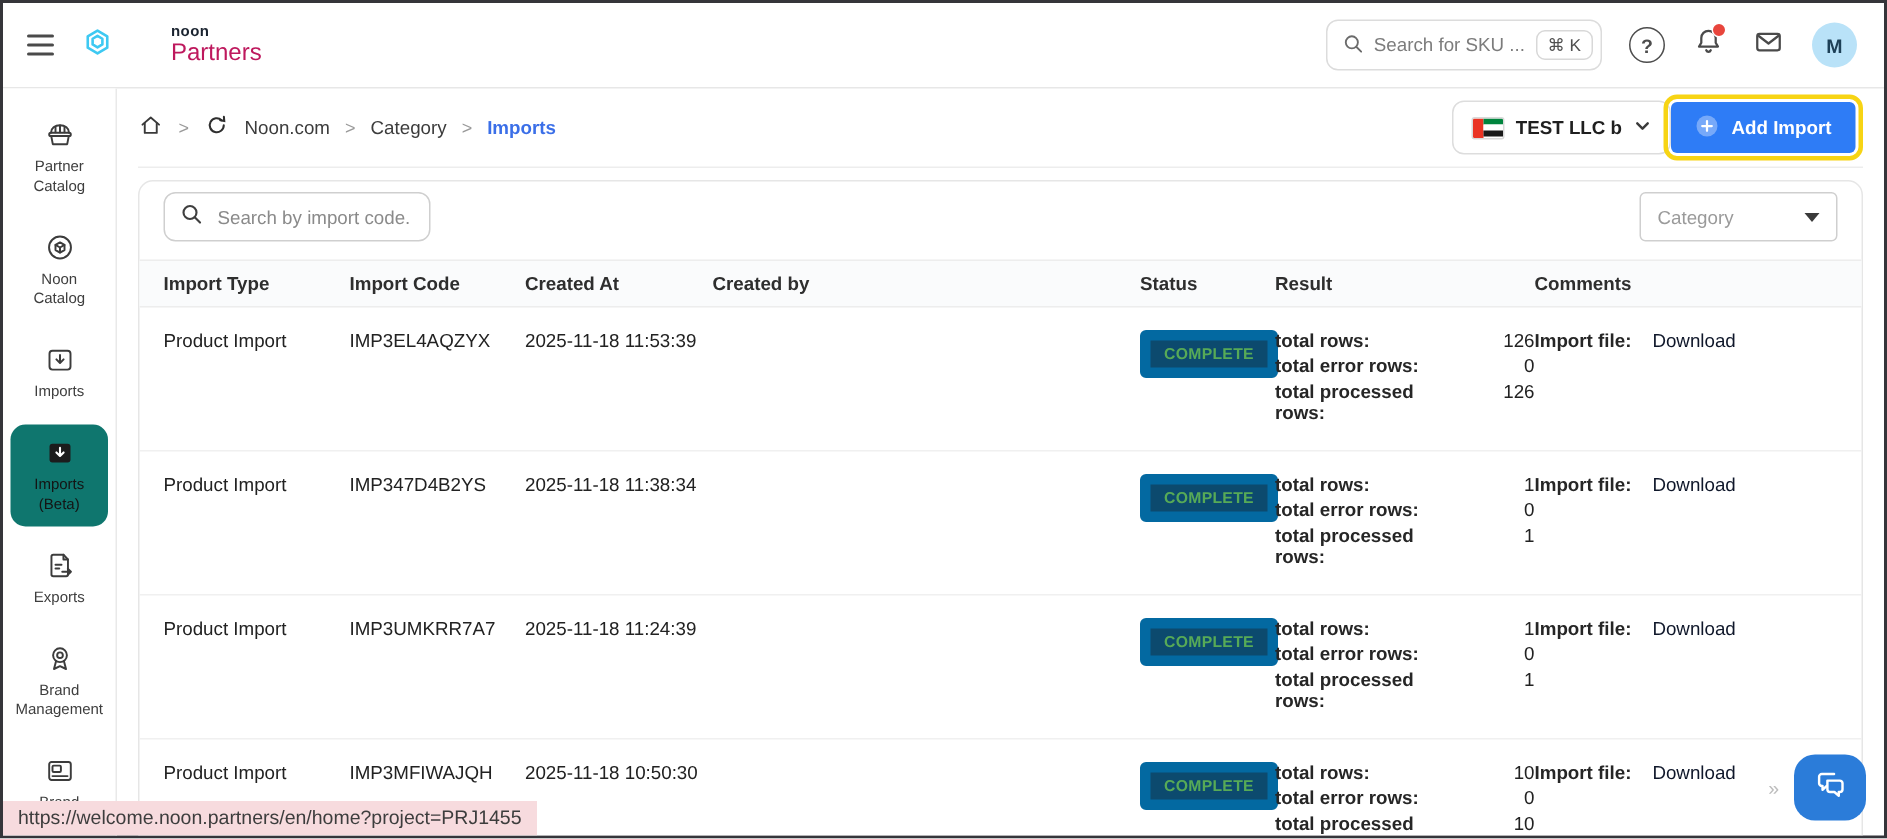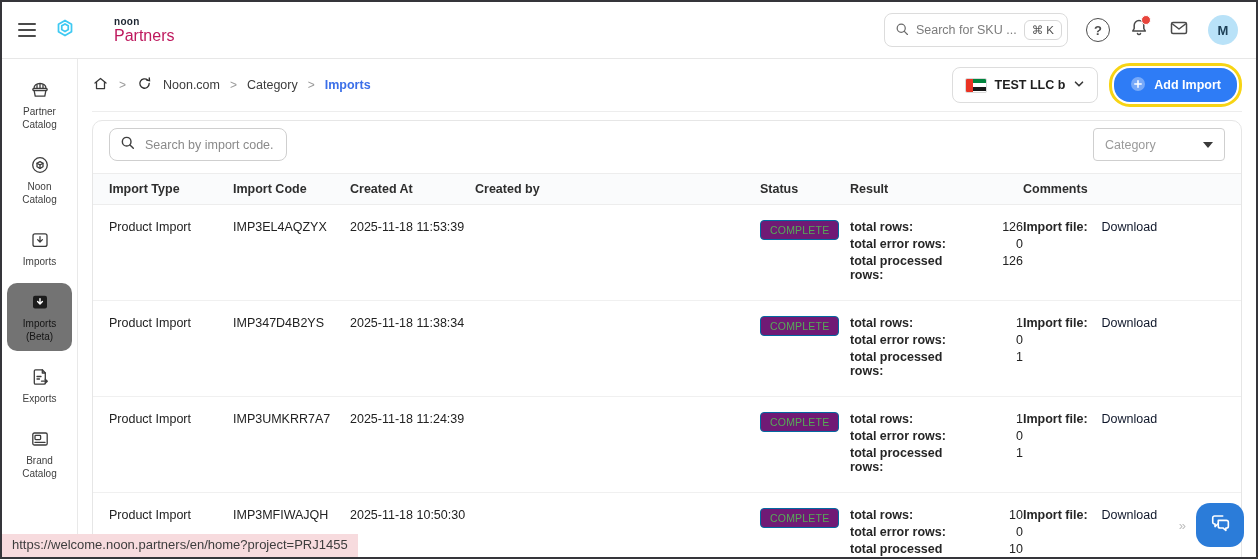--- a/index.html
+++ b/index.html
@@ -24,65 +24,65 @@
   .bell-dot{position:absolute;top:-2px;right:-1px;width:8px;height:8px;background:#e8453c;border-radius:50%;border:1.5px solid #fff;}
   .avatar{width:30px;height:30px;border-radius:50%;background:#b9e2f8;color:#1d4057;font-weight:bold;font-size:13px;
           display:flex;align-items:center;justify-content:center;cursor:pointer;}
 
   
   .body-row{display:flex;height:calc(100% - 57px);}
   .sidebar{width:76px;min-width:76px;border-right:1px solid #e9e9e9;padding:12px 5px;box-sizing:border-box;
            display:flex;flex-direction:column;gap:7px;background:#fff;}
   .sb-item{display:flex;flex-direction:column;align-items:center;gap:4px;padding:8px 2px;border-radius:10px;
            text-align:center;cursor:pointer;}
-  .sb-item.active{background:#737373;}
+  .sb-item.active{background:#0f766e;}
   .sb-icon{height:22px;display:flex;align-items:center;justify-content:center;}
   .sb-label{font-size:10px;color:#3e3e3e;line-height:1.3;}
   .sb-item.active .sb-label{color:#141414;}
 
   .main{flex:1;position:relative;overflow:hidden;}
 
   
   .crumb-row{height:52px;display:flex;align-items:center;margin:0 14px;border-bottom:1px solid #ededed;}
   .crumbs{display:flex;align-items:center;gap:10px;font-size:12.5px;color:#3c3c3c;}
   .crumb-sep{color:#9a9a9a;font-size:12px;}
   .crumb{cursor:pointer;}
   .crumb-active{color:#3b6fe8;font-weight:bold;}
-  .crumb-right{margin-left:auto;display:flex;align-items:center;gap:16px;}
+  .crumb-right{margin-left:auto;display:flex;align-items:center;}
   .company-select{display:flex;align-items:center;gap:8px;border:1px solid #ddd;border-radius:8px;height:34px;
                   padding:0 12px;font-size:12.5px;font-weight:bold;color:#1f1f1f;background:#fff;cursor:pointer;}
   .flag{width:22px;height:15px;border-radius:2px;overflow:hidden;display:flex;border:1px solid #d9d9d9;box-sizing:border-box;}
   .flag-red{width:7px;background:#ea3323;}
   .flag-bands{flex:1;display:flex;flex-direction:column;}
   .flag-bands span{flex:1;}
   .band-green{background:#00843d;}
   .band-white{background:#fff;}
   .band-black{background:#191919;}
   .add-import{display:flex;align-items:center;gap:8px;background:#2e7cf6;color:#fff;font-size:12.5px;font-weight:bold;
-              border:none;border-radius:16px;height:34px;padding:0 16px;cursor:pointer;
+              border:none;border-radius:4px;height:34px;padding:0 16px;cursor:pointer;
               outline:3px solid #f7d414;outline-offset:2px;margin-right:5px;font-family:inherit;}
 
   
   .card{margin:8px 14px 0;border:1px solid #e6e6e6;border-radius:10px;background:#fff;}
   .filter-row{display:flex;align-items:center;justify-content:space-between;padding:7px 16px 12px;}
   .import-search{display:flex;align-items:center;gap:8px;border:1px solid #cfcfcf;border-radius:8px;height:33px;
                  padding:0 10px;width:178px;box-sizing:border-box;}
   .import-search input{border:none;outline:none;font-size:12.5px;width:100%;font-family:inherit;color:#333;background:transparent;}
   .import-search input::placeholder{color:#8a8a8a;}
   .category-select{display:flex;align-items:center;justify-content:space-between;border:1px solid #cfcfcf;border-radius:4px;
                    height:33px;width:132px;padding:0 11px;font-size:12.5px;color:#9a9a9a;box-sizing:border-box;cursor:pointer;}
   .caret-down{width:0;height:0;border-left:5px solid transparent;border-right:5px solid transparent;border-top:6px solid #3a3a3a;}
 
   .tgrid{display:grid;grid-template-columns:124px 117px 125px 285px 90px 173px 1fr;}
   .thead{padding:8px 16px;background:#fafbfc;border-top:1px solid #ededed;border-bottom:1px solid #ededed;
          font-size:12.5px;font-weight:bold;color:#2e2e2e;}
   .trow{padding:15px 16px;border-bottom:1px solid #f0f0f0;font-size:12.5px;color:#222;min-height:82px;
         box-sizing:border-box;align-items:start;}
-  .badge{display:inline-block;padding:3px 9px;border:1px solid #0369a1;background:#701a75;color:#57aa57;
-         border-radius:4px;font-size:10.5px;font-weight:normal;letter-spacing:.2px;}
+  .badge{display:inline-block;padding:3px 9px;border:7px solid #0369a1;background:#0c4a6e;color:#57aa57;
+         border-radius:4px;font-size:10.5px;font-weight:bold;letter-spacing:.2px;}
   .result-line{display:flex;margin-bottom:3px;gap:40px;}
   .result-label{width:132px;font-weight:bold;color:#262626;}
   .result-value{width:34px;text-align:right;}
   .comments-cell{display:flex;gap:14px;}
   .import-file-label{font-weight:bold;color:#262626;}
   .download-link{color:#0f172a;cursor:pointer;text-decoration:none;text-align:center;}
 
   
   .status-bar{position:absolute;left:0;bottom:0;background:#f7dbde;color:#3d3d3d;font-size:13px;
               padding:3px 10px 5px;z-index:10;white-space:nowrap;}
@@ -194,20 +194,30 @@
         <div class="sb-item">
     <span class="sb-icon">
             <svg width="22" height="22" viewBox="0 0 22 22" fill="none" stroke="#3c3c3c" stroke-width="1.3" stroke-linecap="round" stroke-linejoin="round">
               <path d="M13.3 3.8H6.5A1.2 1.2 0 0 0 5.3 5v12a1.2 1.2 0 0 0 1.2 1.2h8.6a1.2 1.2 0 0 0 1.2-1.2V7z"></path>
               <path d="M13.3 3.8V7h3"></path>
               <path d="M8 10.5h4M8 13h2.5"></path>
               <path d="M12.5 15.2h5.8M16.2 13.2l2.1 2-2.1 2"></path>
             </svg>
           </span>
     <span class="sb-label">Exports</span>
+  </div>
+        <div class="sb-item">
+    <span class="sb-icon">
+            <svg width="22" height="22" viewBox="0 0 22 22" fill="none" stroke="#3c3c3c" stroke-width="1.3" stroke-linecap="round" stroke-linejoin="round">
+              <circle cx="11" cy="8.8" r="4.6"></circle>
+              <circle cx="11" cy="8.8" r="1.9"></circle>
+              <path d="M8.4 12.6L7 18l4-1.9 4 1.9-1.4-5.4"></path>
+            </svg>
+          </span>
+    <span class="sb-label">Brand Management</span>
   </div>
         <div class="sb-item">
     <span class="sb-icon">
             <svg width="22" height="22" viewBox="0 0 22 22" fill="none" stroke="#3c3c3c" stroke-width="1.3" stroke-linecap="round" stroke-linejoin="round">
               <rect x="3.8" y="5" width="14.4" height="12" rx="1.6"></rect>
               <rect x="6" y="7.4" width="5.6" height="4.2" rx="0.8"></rect>
               <path d="M6 14.4h10"></path>
             </svg>
           </span>
     <span class="sb-label">Brand Catalog</span>

